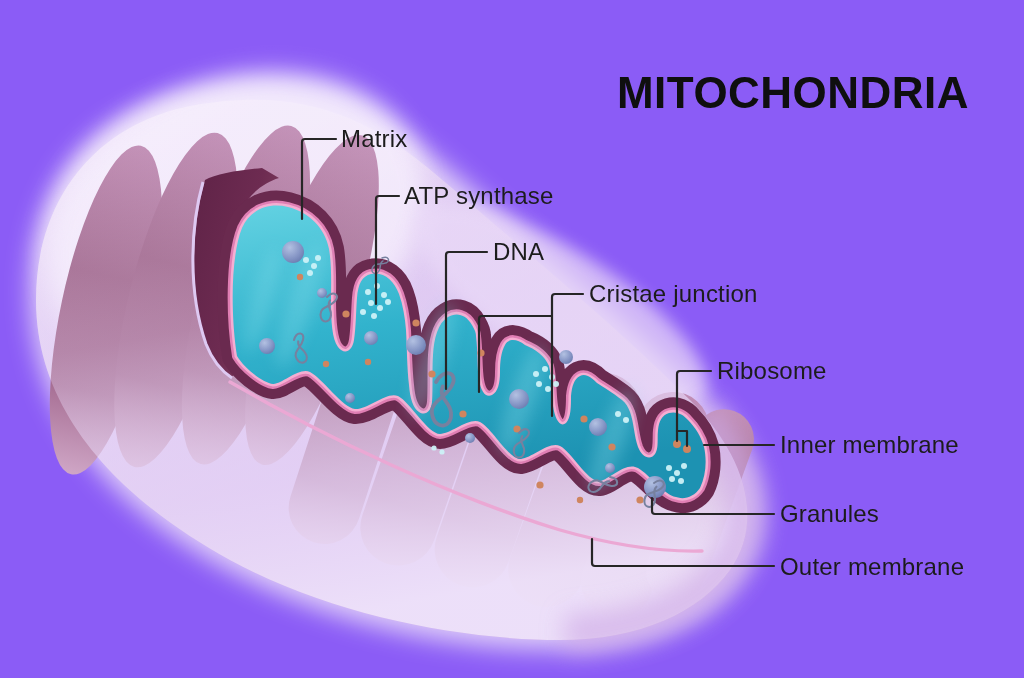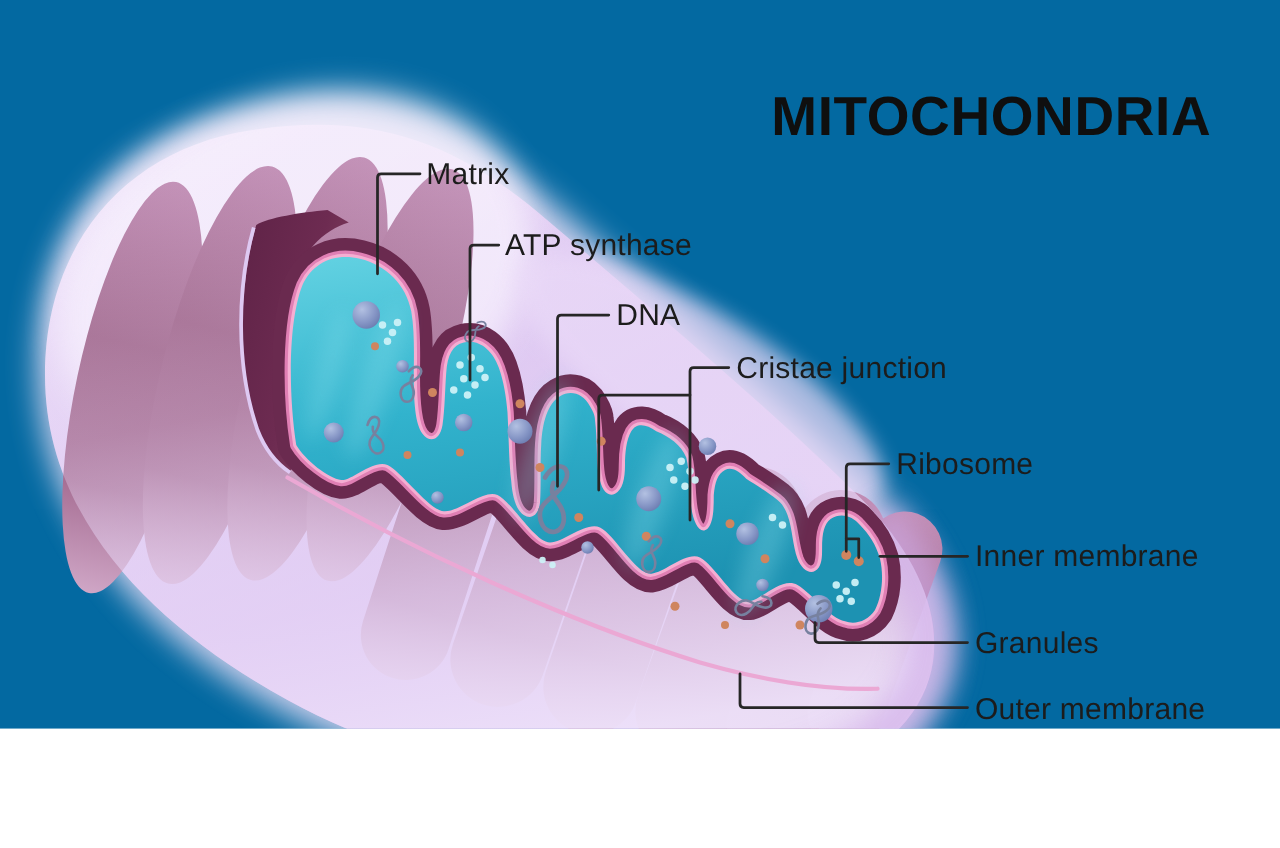--- a/index.html
+++ b/index.html
@@ -1,16 +1,16 @@
 <!DOCTYPE html>
 <html><head>
 <meta charset="utf-8">
 <style>
   html,body{margin:0;padding:0;background:#fff;}
-  #stage{position:relative;width:1024px;height:583px;background:#0369a1;overflow:hidden;
+  #stage{position:relative;width:1024px;height:678px;background:#8b5cf6;overflow:hidden;
          font-family:"Liberation Sans",sans-serif;}
   svg{display:block;}
   .label-text{font-family:"Liberation Sans",sans-serif;font-size:24px;font-weight:400;
               fill:#1c1c1c;letter-spacing:.2px;}
   .title-text{font-family:"Liberation Sans",sans-serif;font-size:44px;font-weight:700;
               fill:#0f0f0f;letter-spacing:.5px;}
   .leader{fill:none;stroke:#262626;stroke-width:2.2;stroke-linejoin:round;stroke-linecap:round;}
 </style>
 </head>
 <body>

